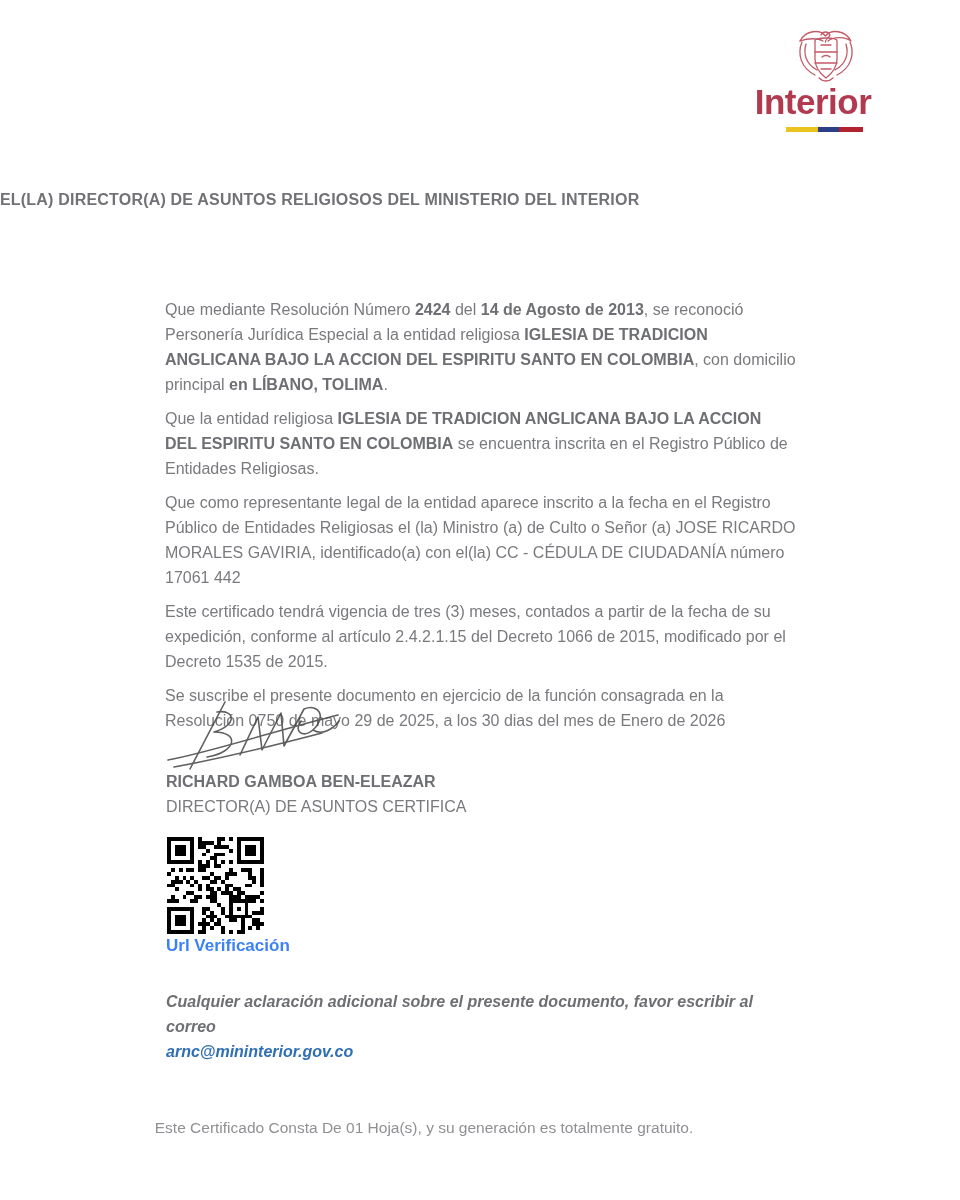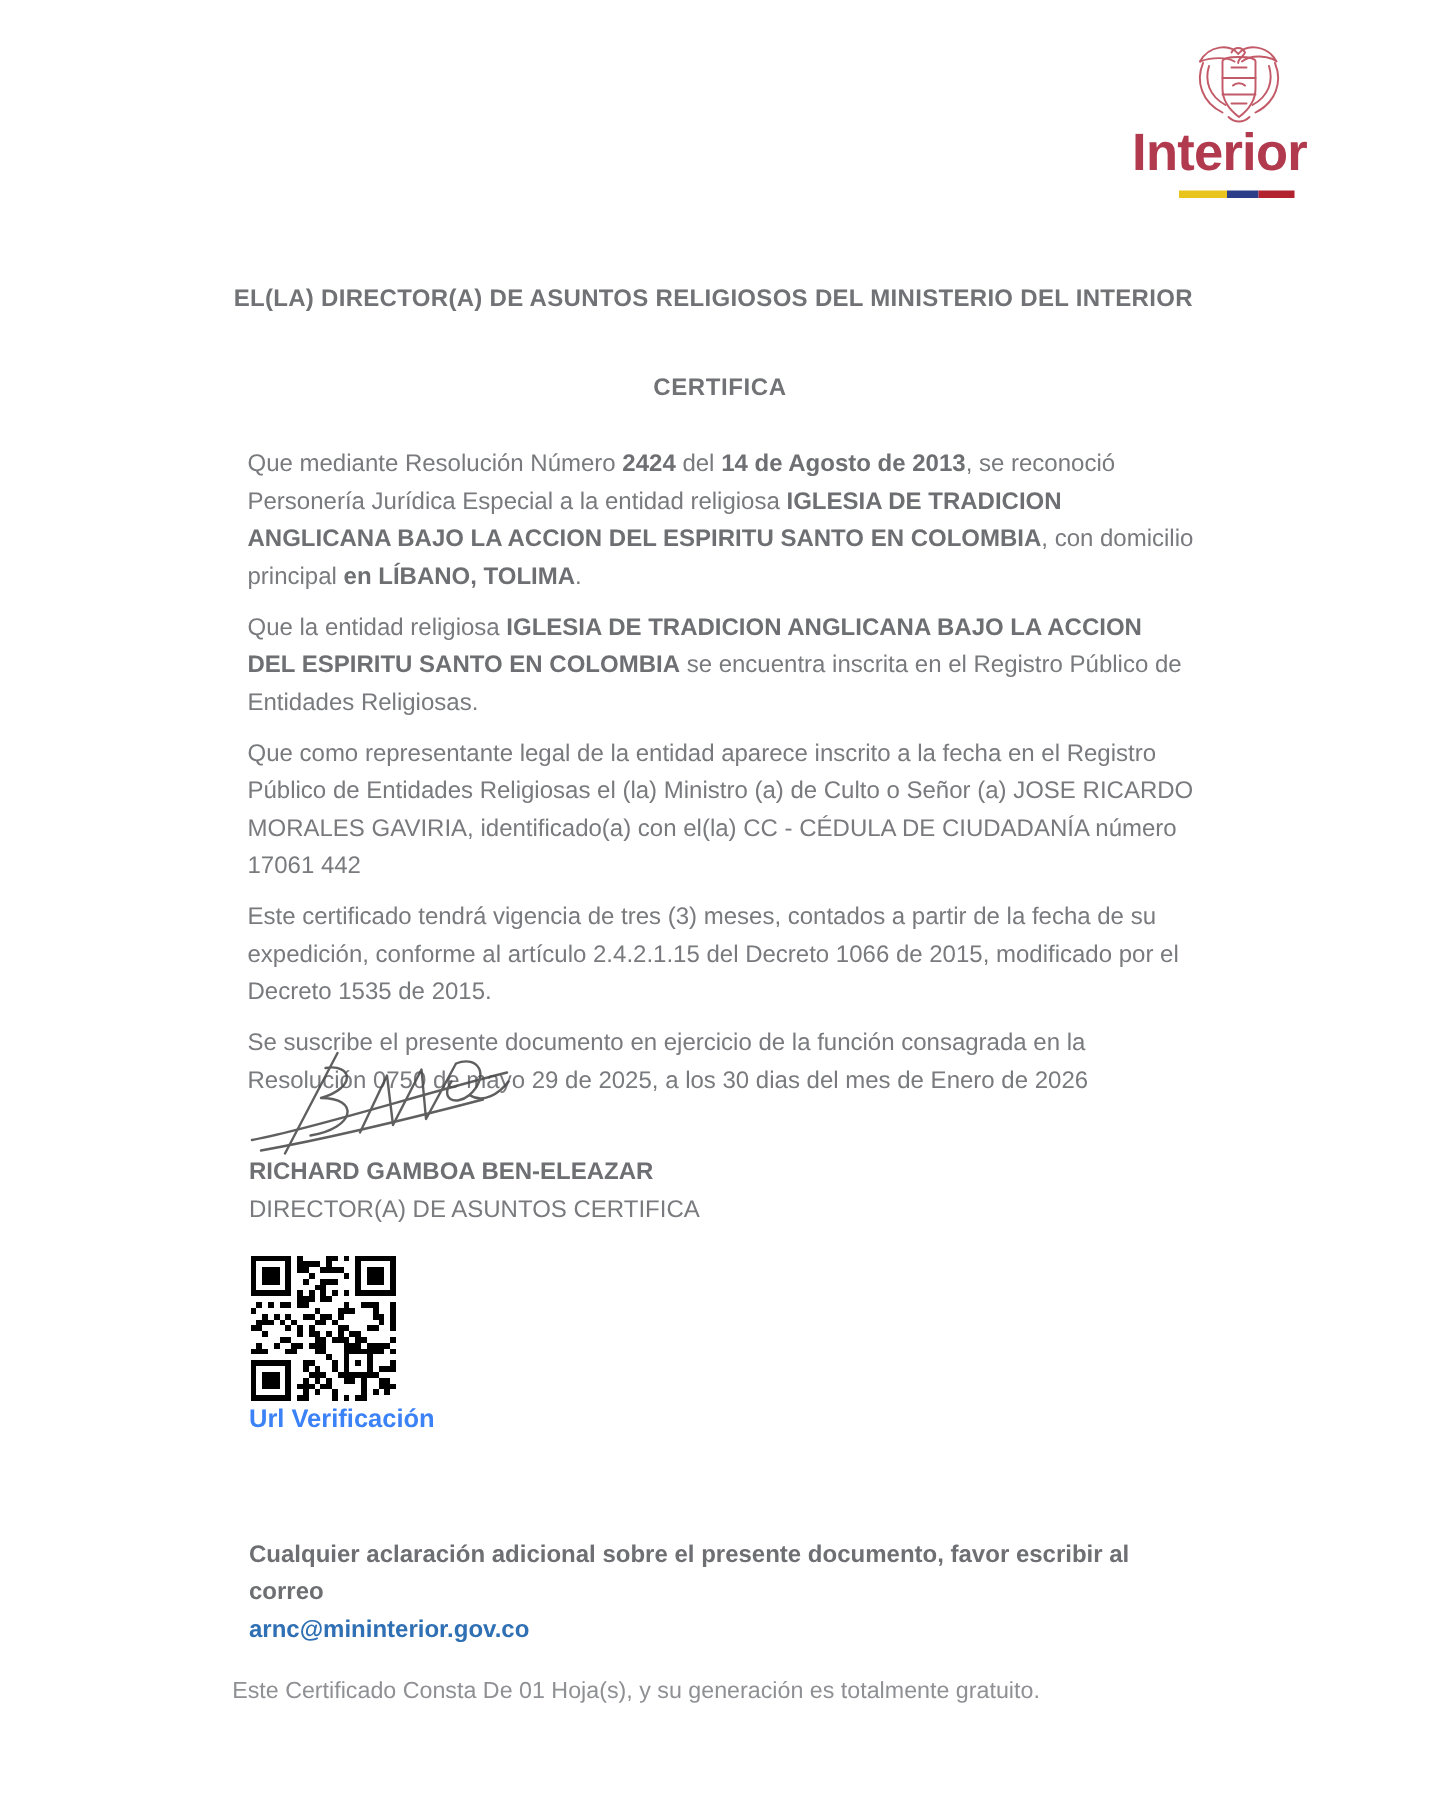--- a/index.html
+++ b/index.html
@@ -14,40 +14,40 @@
   .logo { position:absolute; top:26px; left:748px; width:130px; }
   .emblem { position:absolute; top:0; left:40px; width:76px; height:58px; }
   .brand { position:absolute; top:56px; left:0; width:130px; text-align:center;
            font-size:35px; font-weight:700; color:#b23a4e; letter-spacing:-0.5px; }
   .flagbar { position:absolute; top:101px; left:38px; width:77px; height:5px; display:flex; }
   .flagbar span { display:block; height:100%; }
   .flag-yellow { width:42%; background:#e9c41e; }
   .flag-blue   { width:27%; background:#2c3e87; }
   .flag-red    { width:31%; background:#b2222f; }
   
-  .doc-title { position:absolute; top:191px; left:0; width:951px; text-align:center;
+  .doc-title { position:absolute; top:191px; left:0; width:951px; text-align:left;
                font-size:16px; font-weight:700; color:#717276; letter-spacing:0.2px; }
   .certify   { position:absolute; top:250px; left:0; width:960px; text-align:center;
                font-size:16px; font-weight:700; color:#717276; letter-spacing:0.4px; }
   
   .body-text { position:absolute; top:297px; left:165px; width:632px;
                font-size:16px; line-height:25px; color:#797a7e; }
   .body-text p { margin:0 0 9px 0; }
   .body-text b { font-weight:700; color:#6e6f73; }
   
   .sig-svg  { position:absolute; top:696px; left:162px; width:186px; height:78px; }
   .sig-name { position:absolute; top:773px; left:166px; font-size:16px; font-weight:700; color:#6e6f73; }
   .sig-role { position:absolute; top:798px; left:166px; font-size:16px; color:#797a7e; }
   
   .qr { position:absolute; top:837px; left:167px; width:97px; height:97px; }
   .verify-link { position:absolute; top:936px; left:166px; font-size:17px; font-weight:700;
                  color:#3b82f6; text-decoration:none; }
   
-  .contact { position:absolute; top:1024px; left:166px; width:632px;
-             font-size:16px; line-height:25px; font-weight:700; color:#6e6f73; }
+  .contact { position:absolute; top:989px; left:166px; width:632px;
+             font-size:16px; line-height:25px; font-weight:700; color:#6e6f73;font-style:italic; }
   .contact a { color:#2f6fb3; text-decoration:none; font-weight:700; }
   
   .foot-note { position:absolute; top:1119px; left:0; width:848px; text-align:center;
                font-size:15.5px; color:#8f9094; }
 </style>
 </head>
 <body>
 
 <div class="page">
 
@@ -74,21 +74,20 @@
     </svg>
     <div class="brand">Interior</div>
     <div class="flagbar">
       <span class="flag-yellow"></span>
       <span class="flag-blue"></span>
       <span class="flag-red"></span>
     </div>
   </div>
 
   <div class="doc-title">EL(LA) DIRECTOR(A) DE ASUNTOS RELIGIOSOS DEL MINISTERIO DEL INTERIOR</div>
-  <div class="certify">CERTIFICA</div>
 
   <div class="body-text">
     <p><span>Que mediante Resolución Número </span><b>2424</b><span> del </span><b>14 de Agosto de 2013</b><span>, se reconoció Personería Jurídica Especial a la entidad religiosa </span><b>IGLESIA DE TRADICION ANGLICANA BAJO LA ACCION DEL ESPIRITU SANTO EN COLOMBIA</b><span>, con domicilio principal </span><b>en LÍBANO, TOLIMA</b><span>.</span></p>
     <p><span>Que la entidad religiosa </span><b>IGLESIA DE TRADICION ANGLICANA BAJO LA ACCION DEL ESPIRITU SANTO EN COLOMBIA</b><span> se encuentra inscrita en el Registro Público de Entidades Religiosas.</span></p>
     <p><span>Que como representante legal de la entidad aparece inscrito a la fecha en el Registro Público de Entidades Religiosas el (la) Ministro (a) de Culto o Señor (a) JOSE RICARDO MORALES GAVIRIA, identificado(a) con el(la) CC - CÉDULA DE CIUDADANÍA número 17061 442</span></p>
     <p><span>Este certificado tendrá vigencia de tres (3) meses, contados a partir de la fecha de su expedición, conforme al artículo 2.4.2.1.15 del Decreto 1066 de 2015, modificado por el Decreto 1535 de 2015.</span></p>
     <p><span>Se suscribe el presente documento en ejercicio de la función consagrada en la Resolución 0750 de mayo 29 de 2025, a los 30 dias del mes de Enero de 2026</span></p>
   </div>
 
   <svg class="sig-svg" viewBox="0 0 186 78" fill="none" stroke="#4a4a4a" stroke-width="1.6" stroke-linecap="round" stroke-linejoin="round" opacity="0.88">

